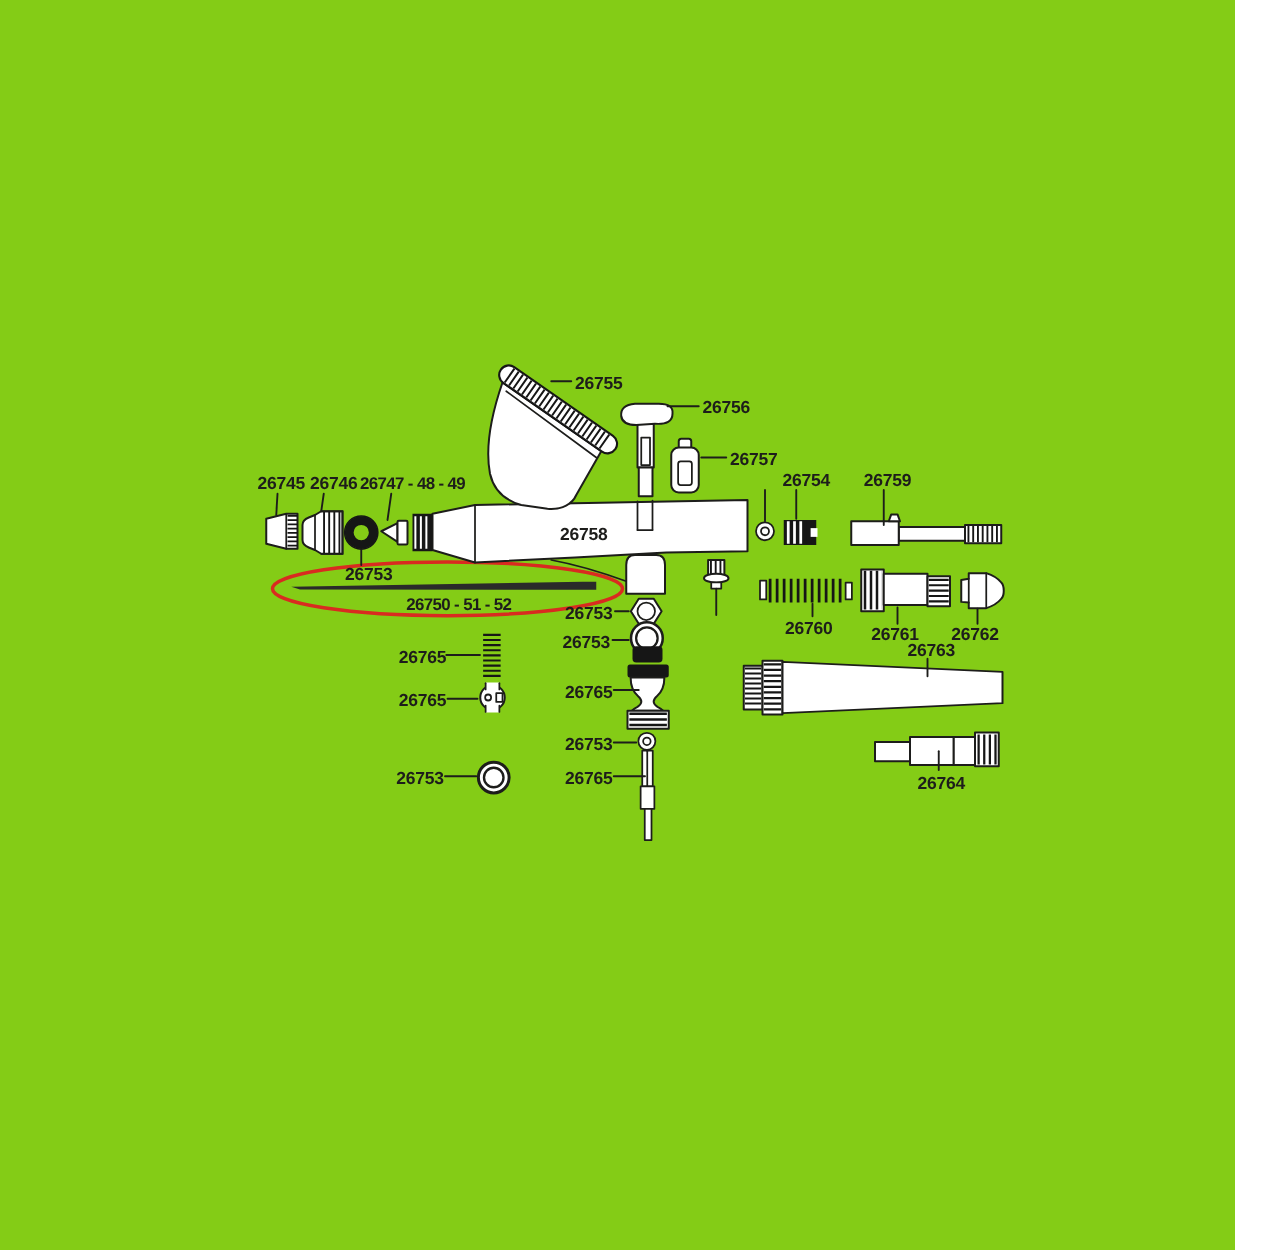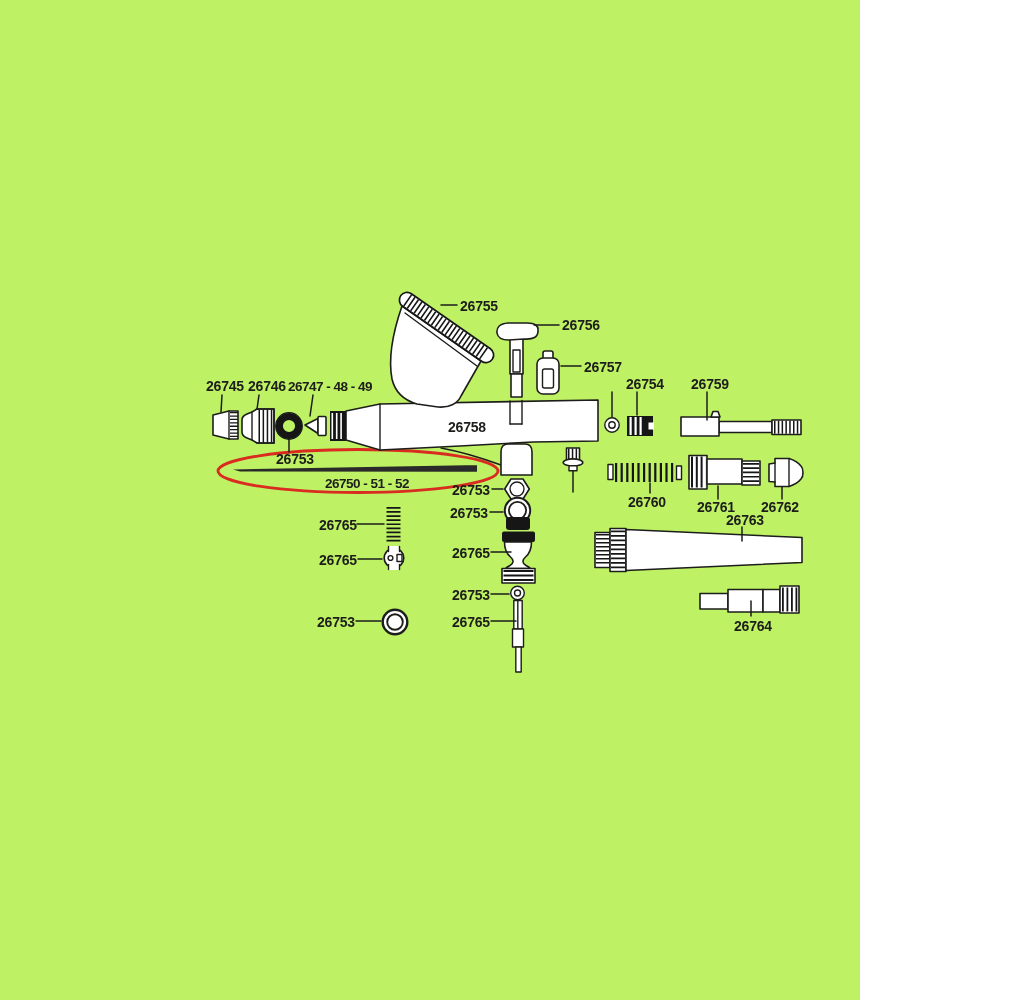--- a/index.html
+++ b/index.html
@@ -1,16 +1,16 @@
 <!DOCTYPE html>
 <html><head>
 <meta charset="utf-8">
 <style>
   html,body{margin:0;padding:0;background:#ffffff;}
-  .stage{position:relative;width:860px;height:1000px;background:#bef264;overflow:hidden;}
+  .stage{position:relative;width:988px;height:1000px;background:#84cc16;overflow:hidden;}
   svg{position:absolute;left:0;top:0;}
   svg text{
     font-family:"Liberation Sans",sans-serif;
     font-size:14px;font-weight:700;fill:#1d1d1b;letter-spacing:-0.2px;
   }
   text.wide{font-size:13.5px;letter-spacing:-0.5px;}
   .w{fill:#ffffff;stroke:#1d1d1b;stroke-width:1.6;stroke-linejoin:round;}
   .w14{fill:#ffffff;stroke:#1d1d1b;stroke-width:1.4;stroke-linejoin:round;}
   .ln{fill:none;stroke:#1d1d1b;stroke-width:1.4;stroke-linecap:round;}
   .ld{fill:none;stroke:#1d1d1b;stroke-width:1.5;stroke-linecap:round;}

